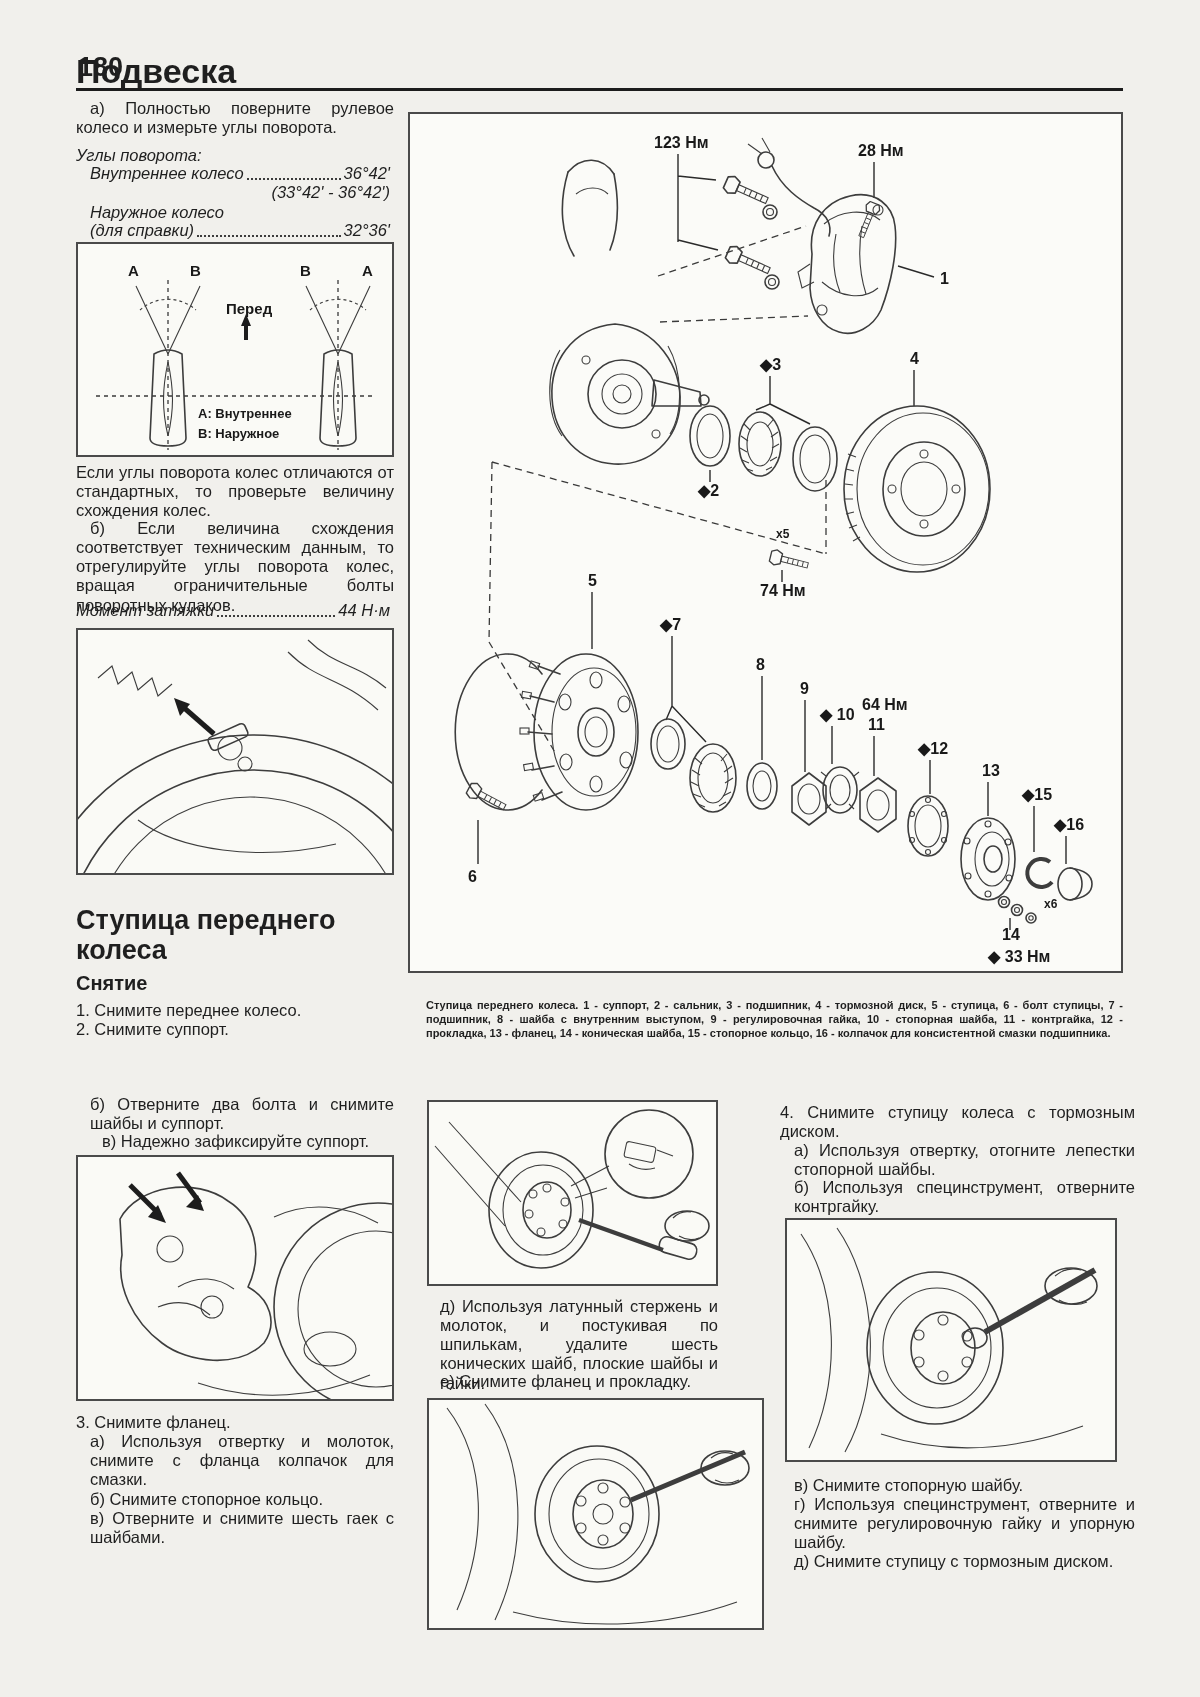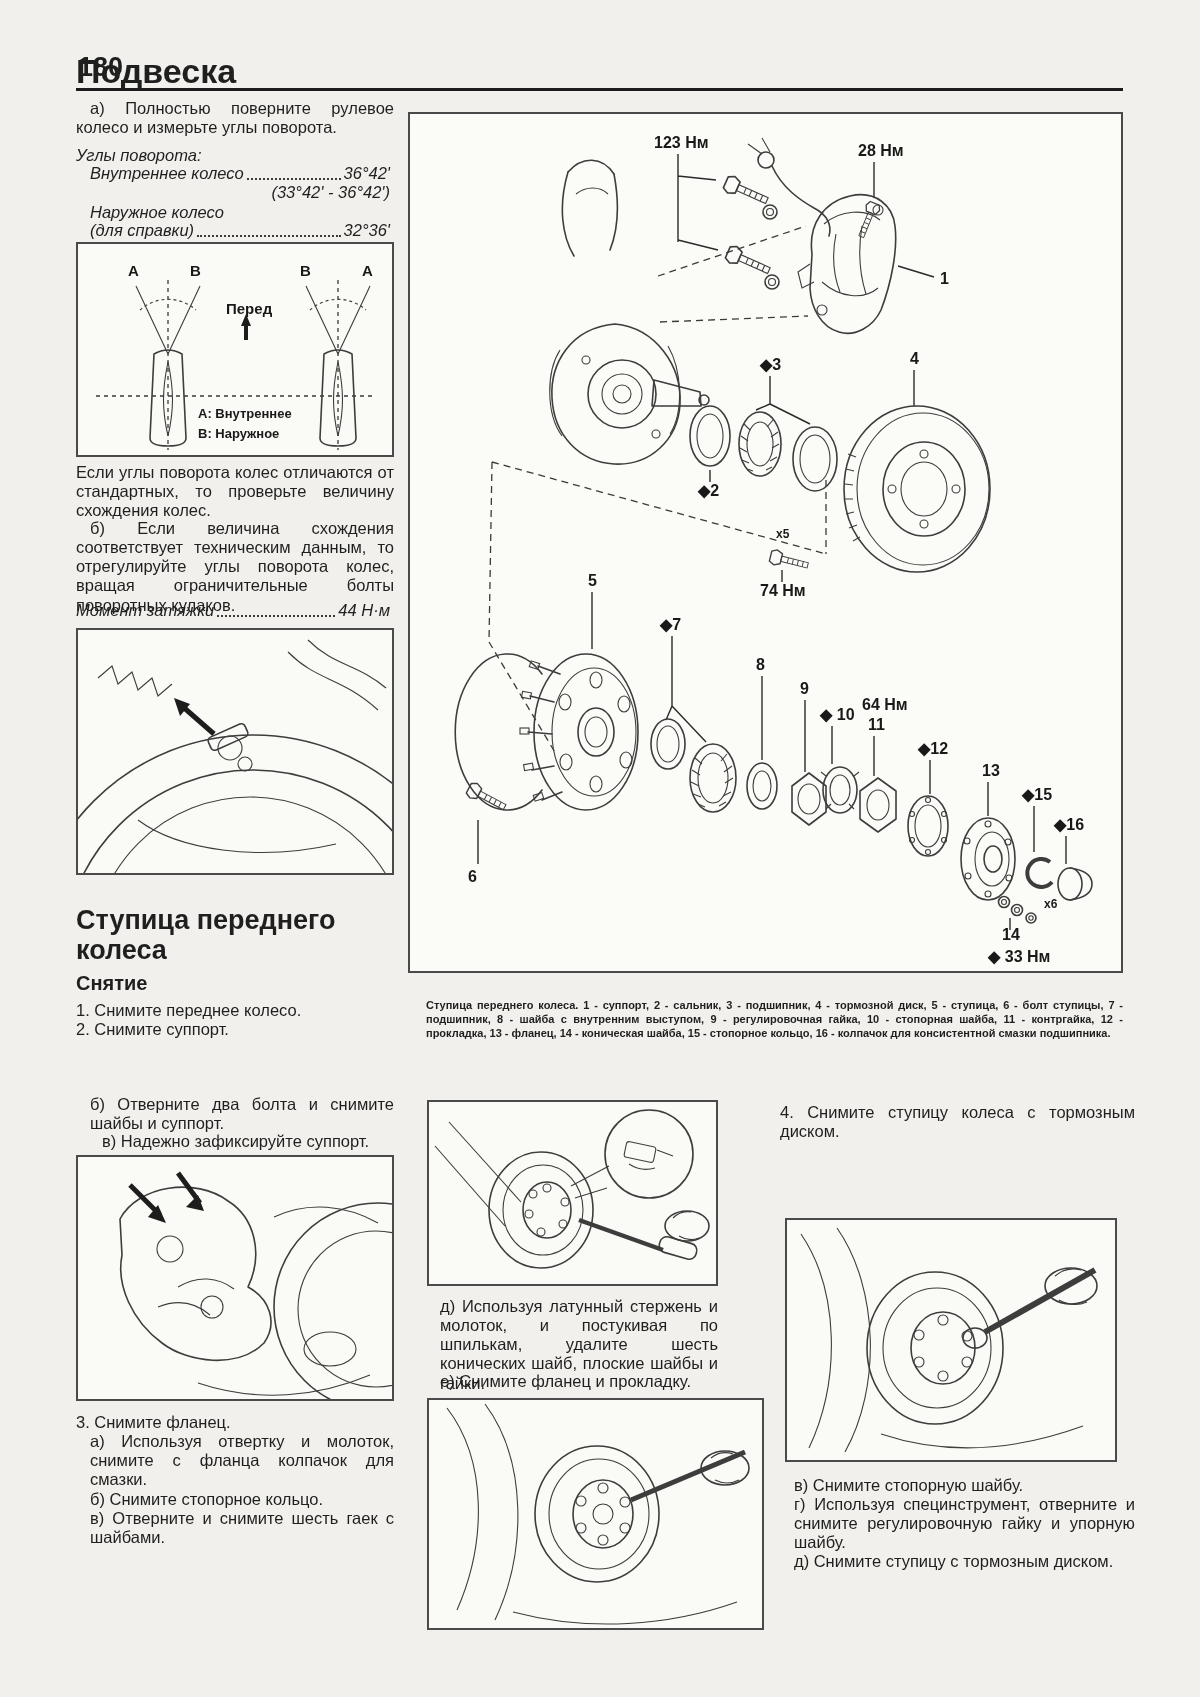--- a/index.html
+++ b/index.html
@@ -407,20 +407,22 @@
       <circle class="skt" cx="152" cy="101" r="5"></circle>
       <circle class="skt" cx="174" cy="114" r="10"></circle>
       <line x1="202" y1="100" x2="316" y2="52" stroke="#3d3d3d" stroke-width="5"></line>
       <ellipse class="sk" cx="296" cy="68" rx="24" ry="17"></ellipse>
       <path class="skt" d="M282,58 q10,-8 22,-4 M286,80 q12,6 24,0"></path>
       <path class="skt" d="M84,212 C160,232 240,226 308,202"></path>
     </svg>
   </div>
 
   <div class="abs bt" style="left:780px;top:1103px;width:355px;">4. Снимите ступицу колеса с тормозным диском.</div>
+  <div class="abs bt sub" style="left:780px;top:1141px;width:341px;">а) Используя отвертку, отогните лепестки стопорной шайбы.</div>
+  <div class="abs bt sub" style="left:780px;top:1178px;width:341px;">б) Используя специнструмент, отверните контргайку.</div>
 
   <div class="abs photo" style="left:785px;top:1218px;width:328px;height:240px;">
     <svg width="328" height="240" viewBox="0 0 328 240">
       <path class="skt" d="M14,14 C52,70 54,160 22,228 M50,8 C92,68 94,168 58,232"></path>
       <ellipse class="sk" cx="148" cy="128" rx="68" ry="76"></ellipse>
       <ellipse class="skt" cx="150" cy="128" rx="54" ry="60"></ellipse>
       <ellipse class="sk" cx="156" cy="128" rx="32" ry="36"></ellipse>
       <circle class="skt" cx="156" cy="100" r="5"></circle>
       <circle class="skt" cx="180" cy="116" r="5"></circle>
       <circle class="skt" cx="180" cy="142" r="5"></circle>

